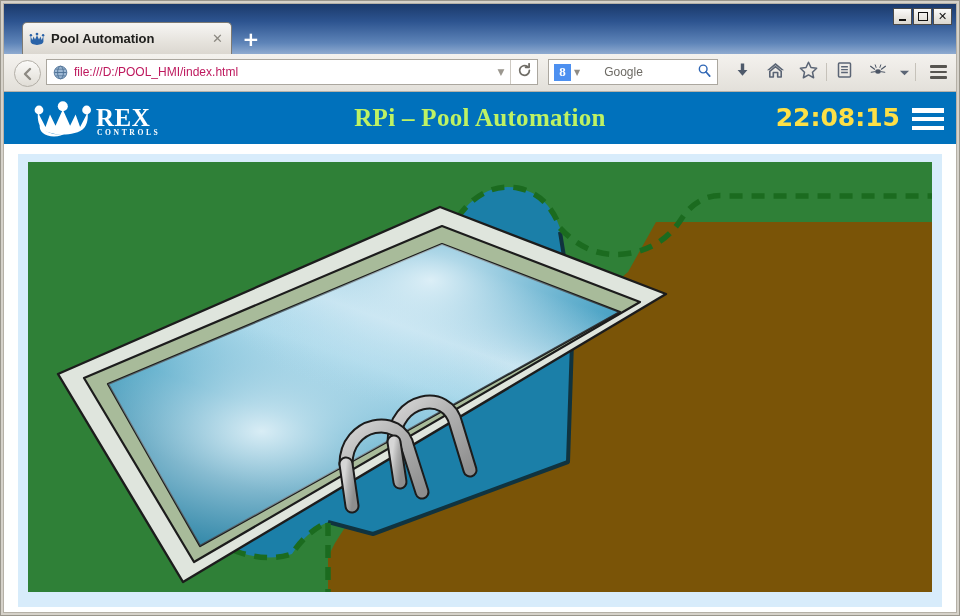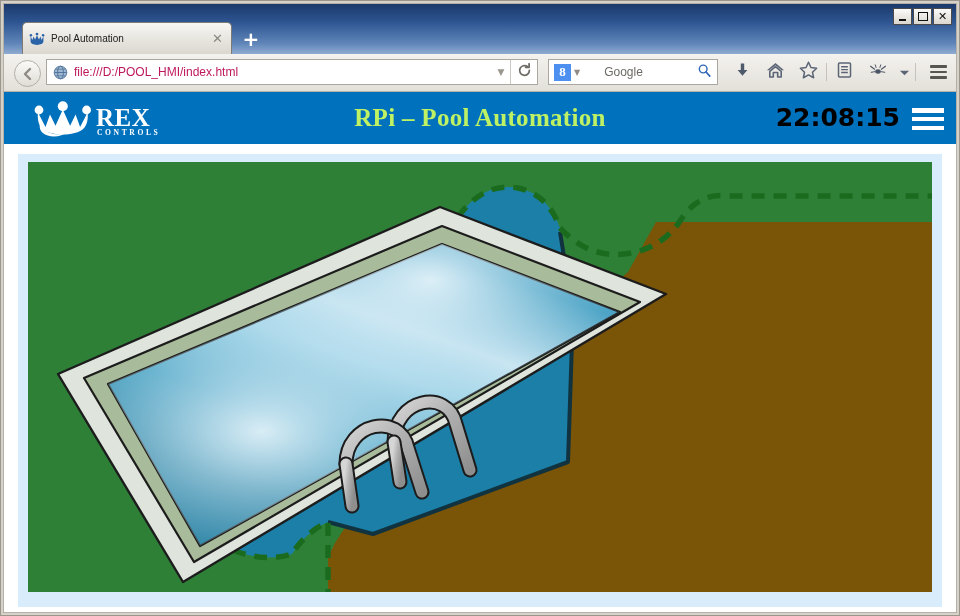--- a/index.html
+++ b/index.html
@@ -75,25 +75,26 @@
     display: flex;
     align-items: center;
     padding: 0 6px;
   }
   .tab-favicon {
     width: 16px; height: 16px;
     margin-right: 6px;
     flex: 0 0 auto;
   }
   .tab-title {
-    font-size: 10px;
+    font-size: 13px;
     color: #20201e;
     flex: 1 1 auto;
     white-space: nowrap;
     overflow: hidden;
+    font-weight: bold;
   }
   .tab-close {
     color: #8b8880;
     font-size: 13px;
     line-height: 1;
     padding: 0 2px;
     font-family: "DejaVu Sans", sans-serif;
   }
   .newtab {
     position: absolute;
@@ -243,21 +244,21 @@
     font-size: 25px;
     font-weight: bold;
     letter-spacing: 0.3px;
     font-family: Liberation Serif, serif;
   }
   .clock {
     position: absolute;
     right: 56px; top: 0;
     height: 52px;
     line-height: 52px;
-    color: #000000;
+    color: #fde047;
     font-size: 25px;
     font-weight: bold;
     font-family: "DejaVu Sans", sans-serif;
   }
   .menubtn {
     position: absolute;
     right: 10px; top: 14px;
     width: 34px; height: 26px;
     display: flex; flex-direction: column; justify-content: space-between;
     padding: 2px 0;

